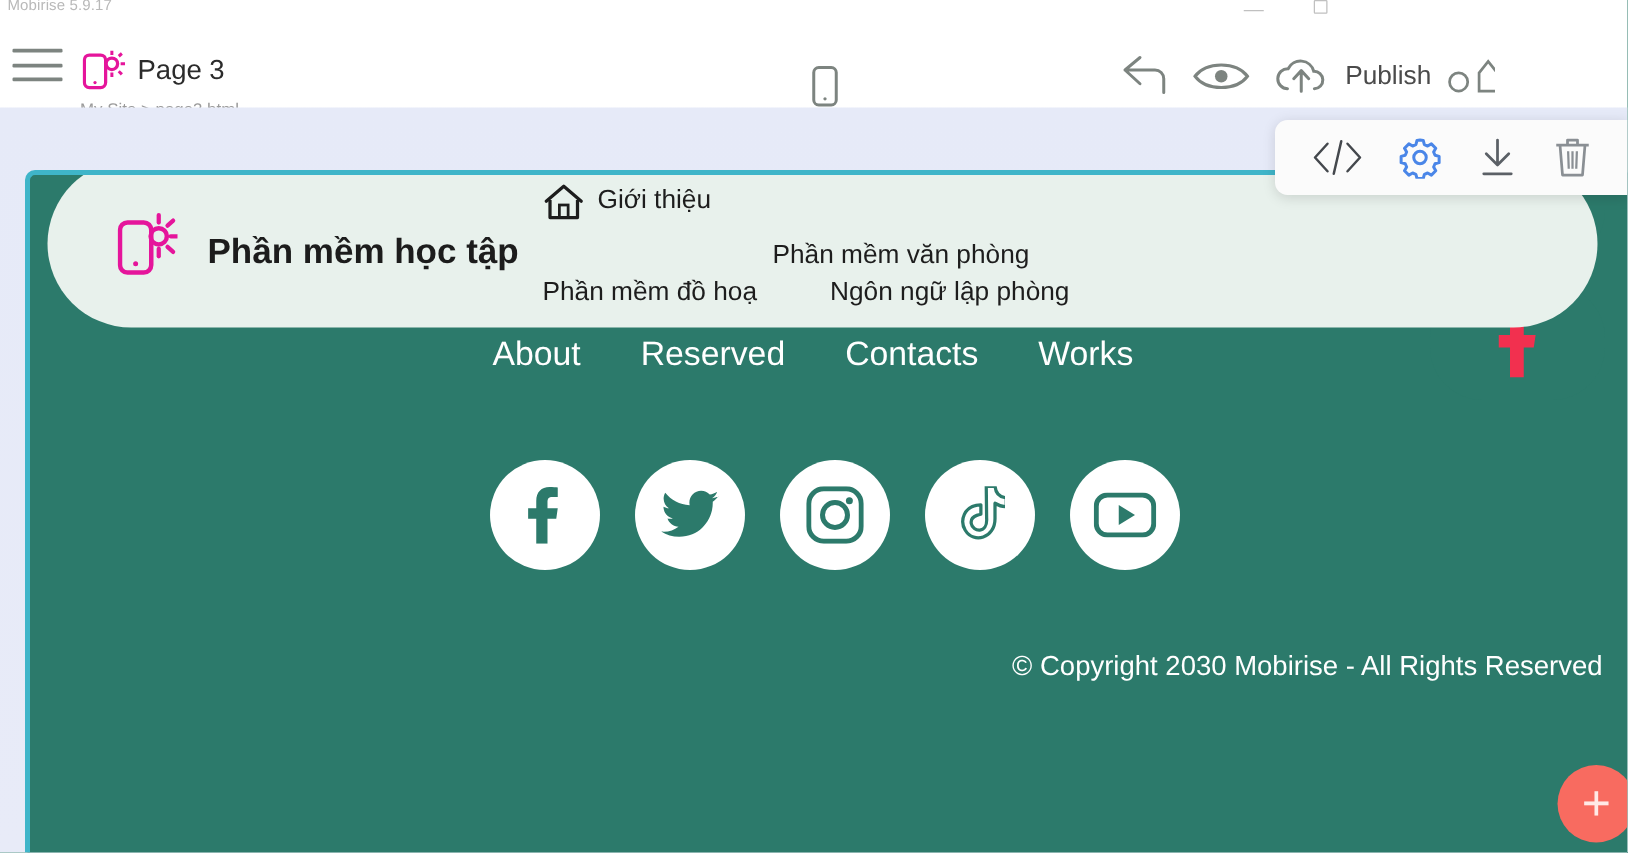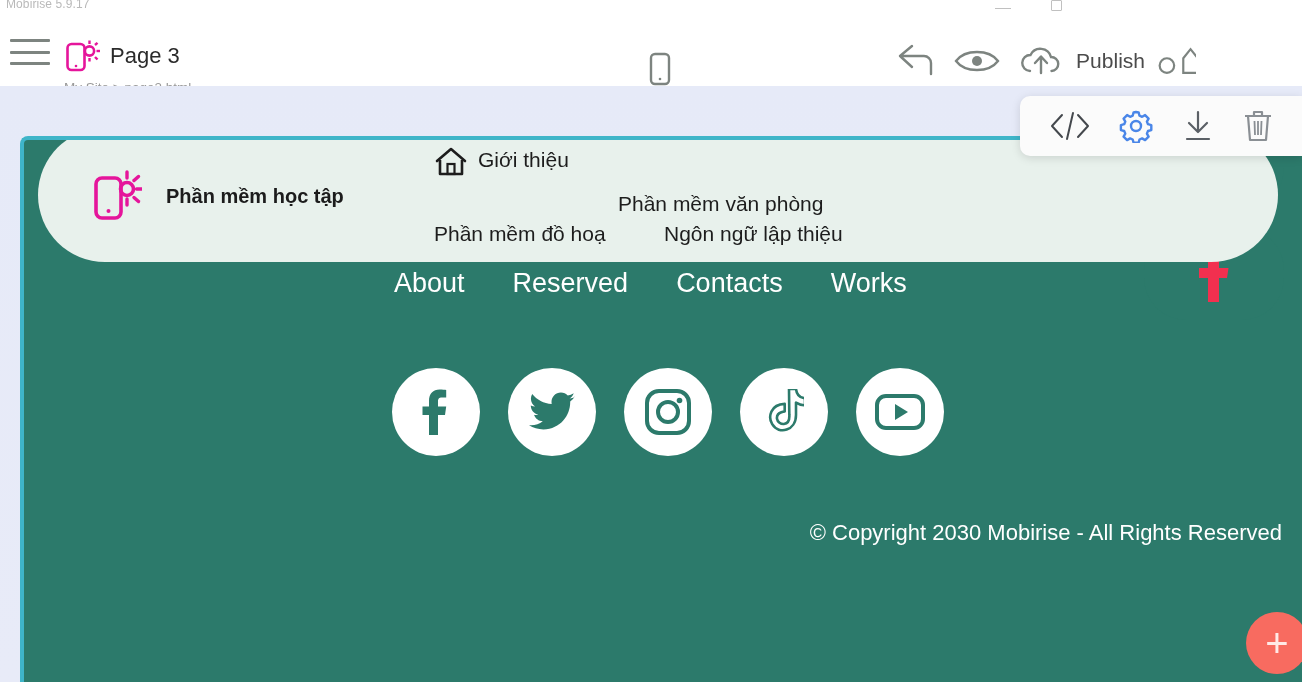--- a/index.html
+++ b/index.html
@@ -81,21 +81,21 @@
   
   #nav-pill{
     position:absolute; left:14px; top:-12px;
     width:1240px; height:134px;
     background:#e8f1ec;
     border-radius:70px;
   }
   #brand-logo{ position:absolute; left:56px; top:42px; width:48px; height:52px;}
   #brand-name{
     position:absolute; left:128px; top:57px;
-    font-size:20px; font-weight:bold; color:#1c1c1c;
+    font-size:28px; font-weight:bold; color:#1c1c1c;
   }
   #home-icon{ position:absolute; left:396px; top:18px; width:34px; height:32px;}
   .navlink{
     position:absolute; font-size:21px; color:#1d1d1d; white-space:nowrap; cursor:pointer;
   }
   #nav-0{ left:440px; top:20px;text-align:right; }
   #nav-1{ left:580px; top:20px;margin-top:44px; }
   #nav-2{ left:396px; top:94px; }
   #nav-3{ left:626px; top:94px; }
 
@@ -270,21 +270,21 @@
         <svg width="34" height="32" viewBox="0 0 34 32">
           <path d="M3 15 L17 3 L31 15" fill="none" stroke="#1d1d1d" stroke-width="2.6" stroke-linecap="round" stroke-linejoin="round"></path>
           <path d="M6 14 L6 28 L28 28 L28 14" fill="none" stroke="#1d1d1d" stroke-width="2.6" stroke-linejoin="round"></path>
           <rect x="13.5" y="18" width="7" height="10" fill="none" stroke="#1d1d1d" stroke-width="2.2"></rect>
         </svg>
       </div>
 
       <div class="navlink" id="nav-0">Giới thiệu</div>
       <div class="navlink" id="nav-1">Phần mềm văn phòng</div>
       <div class="navlink" id="nav-2">Phần mềm đồ hoạ</div>
-      <div class="navlink" id="nav-3">Ngôn ngữ lập thiệu</div>
+      <div class="navlink" id="nav-3">Ngôn ngữ lập phòng</div>
     </div>
 
     <div id="subnav">
       <span class="sublink">About</span>
       <span class="sublink">Reserved</span>
       <span class="sublink">Contacts</span>
       <span class="sublink">Works</span>
     </div>
 
     <div id="socials">

